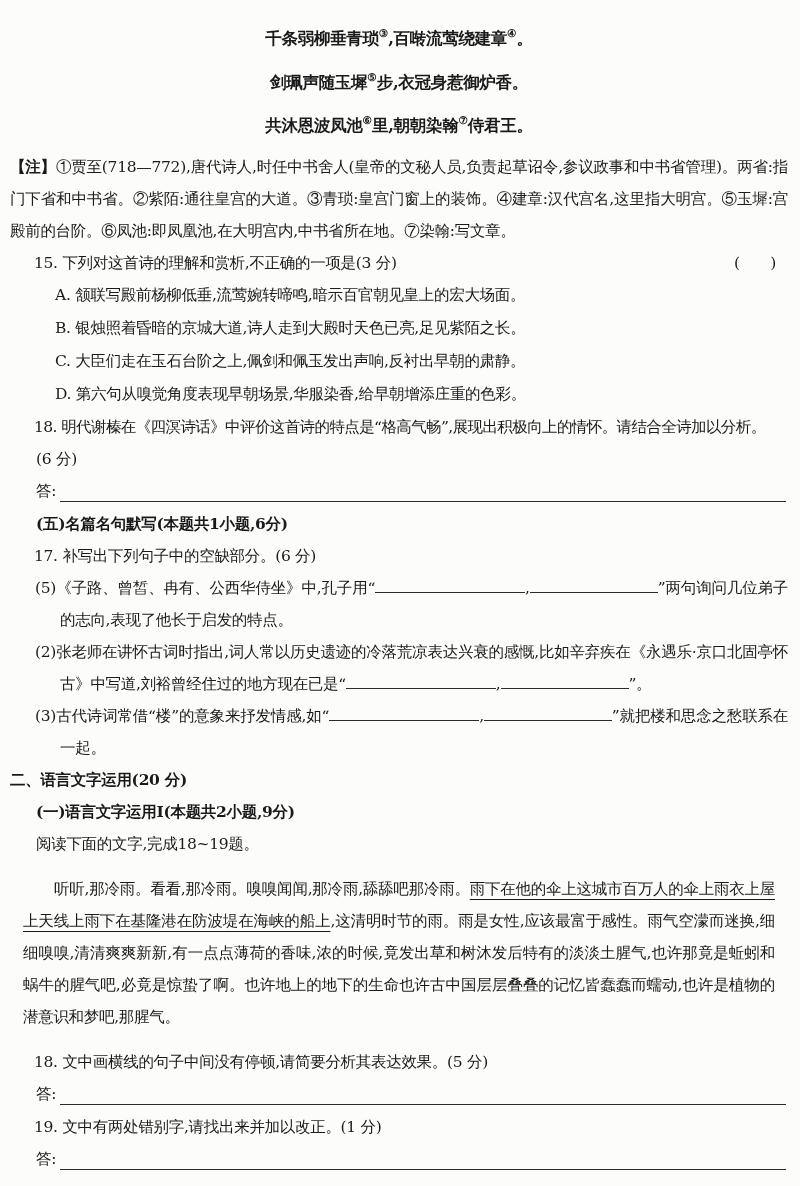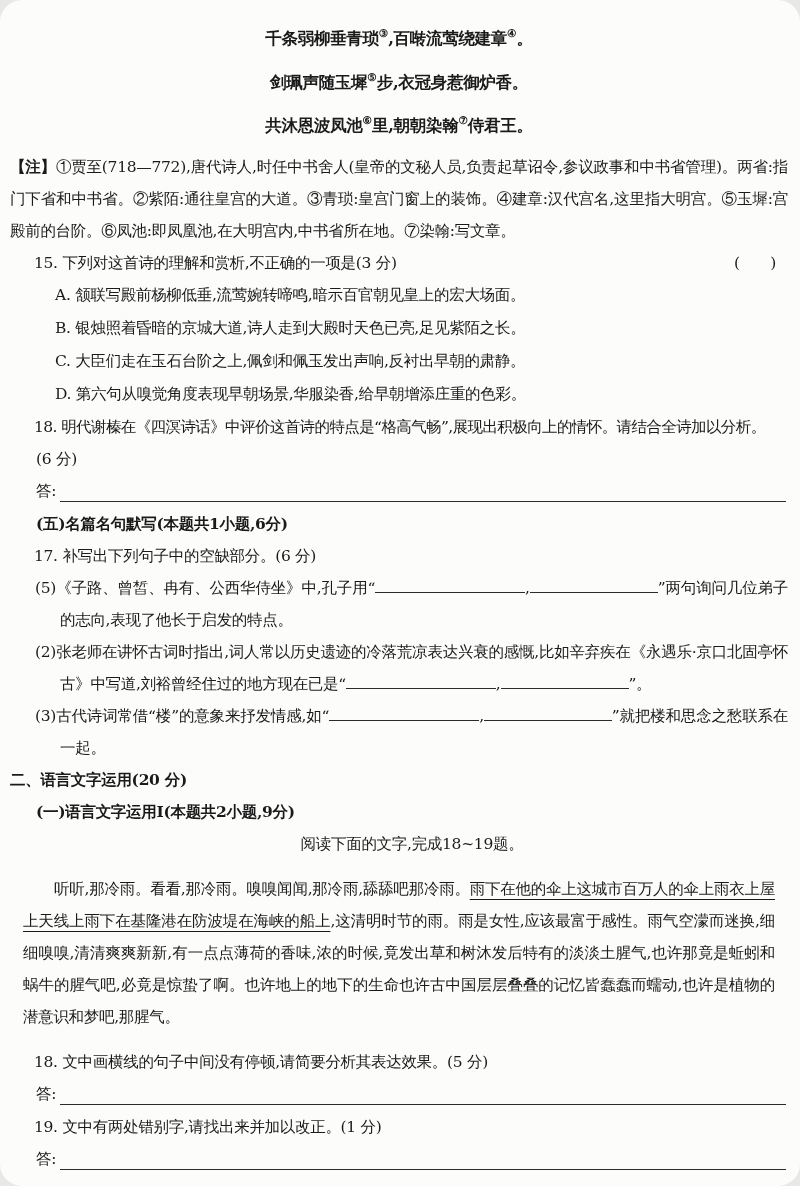--- a/index.html
+++ b/index.html
@@ -26,30 +26,30 @@
   .tight { letter-spacing:-0.6px; }
   .q15row { display:flex; }
   .q15row .stem { flex:1; }
   .q15row .bracket { white-space:nowrap; padding-right:12px; padding-left:8px; }
   .options div { padding-left:45px; line-height:33px; text-align:justify; }
   .cont { padding-left:26px; }
   .ansline { display:flex; padding-left:26px; line-height:33px; }
   .ansline .rule { flex:1; border-bottom:1.4px solid #2b2b2b; margin:0 2px 6px 4px; }
   .sec { font-weight:bold; }
   .sub-sec { font-weight:bold; padding-left:26px; }
-  .instr { padding-left:26px;text-align:center; }
+  .instr { padding-left:26px; }
   .sub17 { padding-left:50px; text-indent:-25px; text-align:justify; }
   .blank { display:inline-block; border-bottom:1.4px solid #2b2b2b; height:1.05em; vertical-align:baseline; }
   .blank.w1 { width:150px; }
   .blank.w2 { width:128px; }
   .passage { text-align:justify; text-indent:2em; line-height:32px; margin:13px; }
   .passage .ul { text-decoration:underline; text-underline-offset:5px; text-decoration-thickness:1.2px; }
   .footer { position:relative; text-align:center; font-weight:bold; margin-top:4px; line-height:30px; }
   .footer .footer-right { position:absolute; right:30px; top:0; font-weight:normal; }
-  p, div { margin:0;border-radius:22px; }
+  p, div { margin:0; }
 </style>
 </head>
 <body>
 
 <div class="page">
 
   <div class="poem">
     <div>千条弱柳垂青琐<sup>③</sup>,百啭流莺绕建章<sup>④</sup>。</div>
     <div>剑珮声随玉墀<sup>⑤</sup>步,衣冠身惹御炉香。</div>
     <div>共沐恩波凤池<sup>⑥</sup>里,朝朝染翰<sup>⑦</sup>侍君王。</div>

